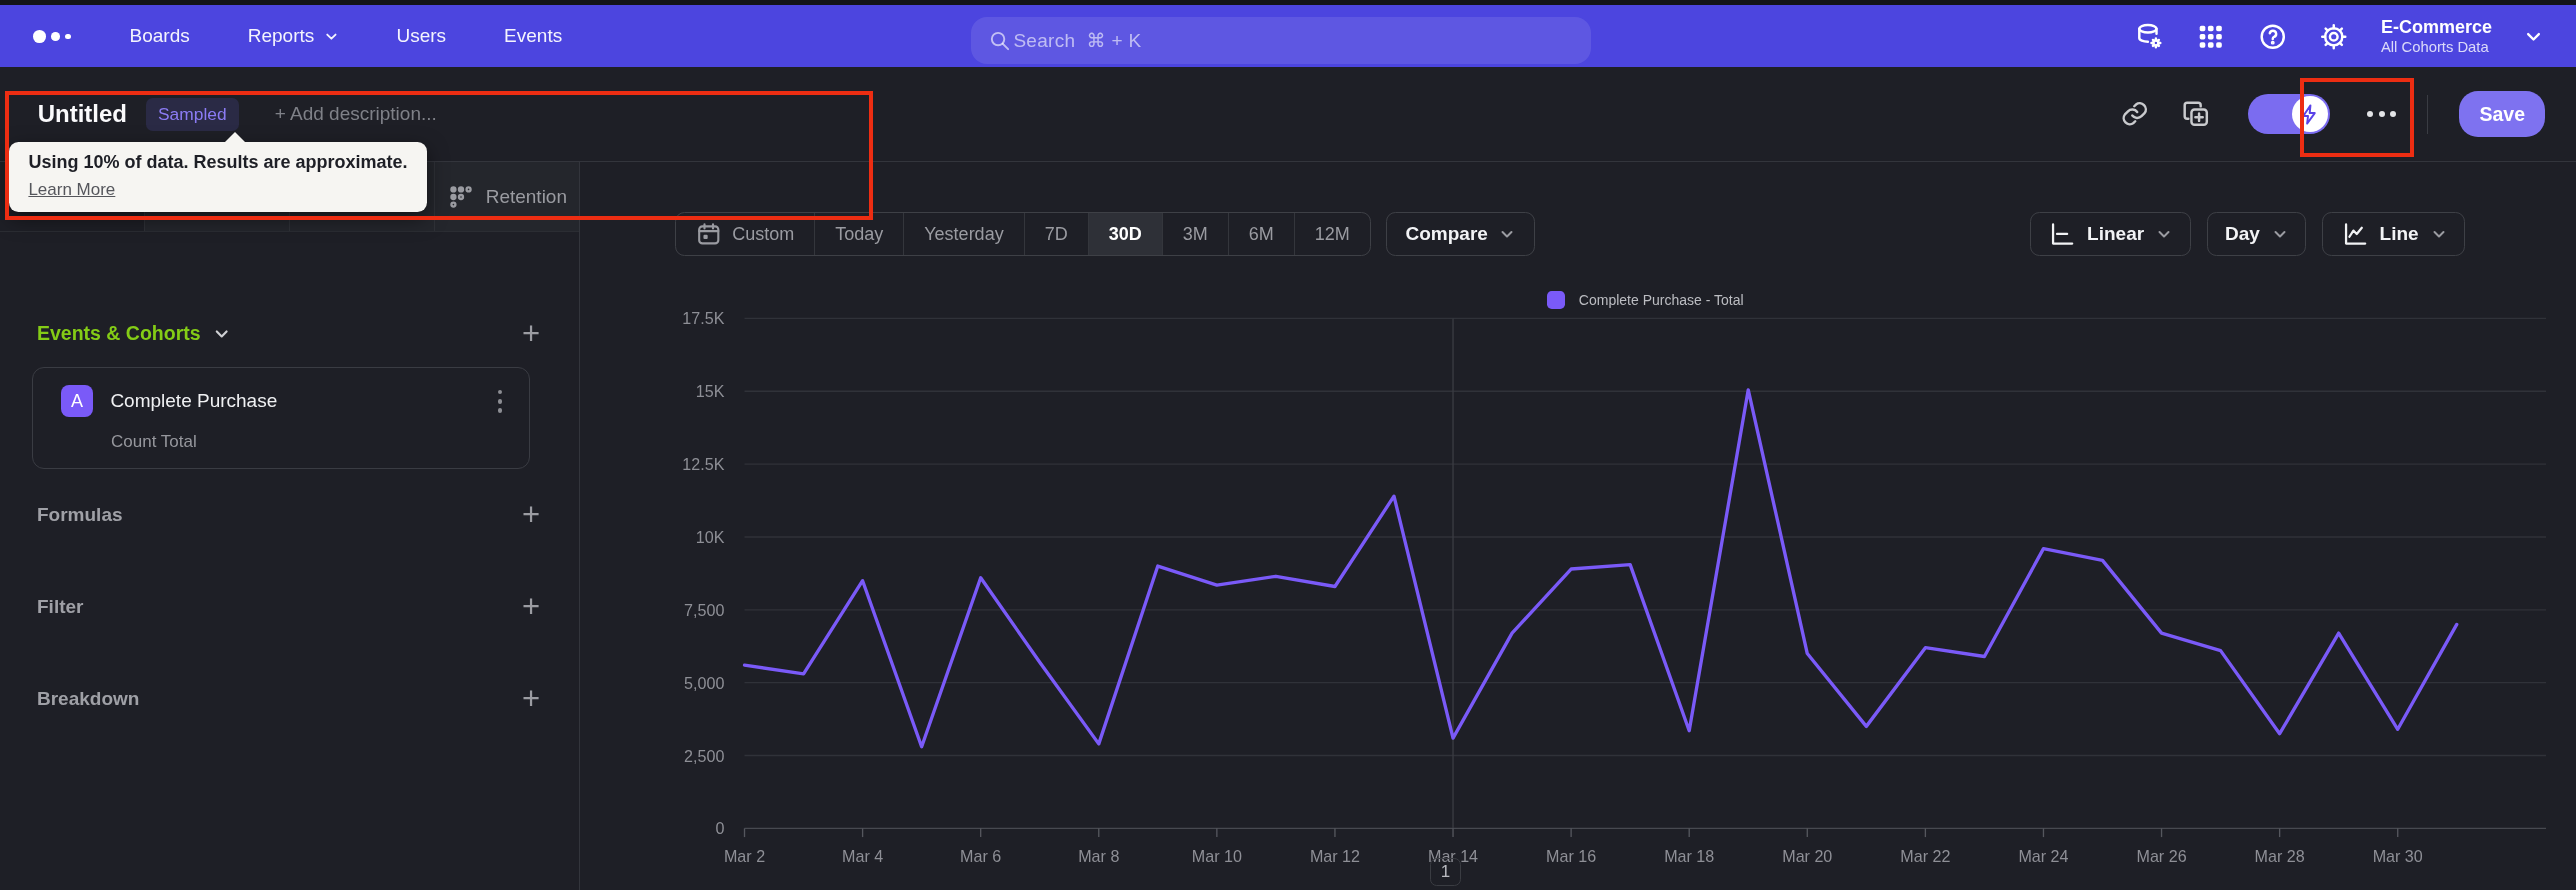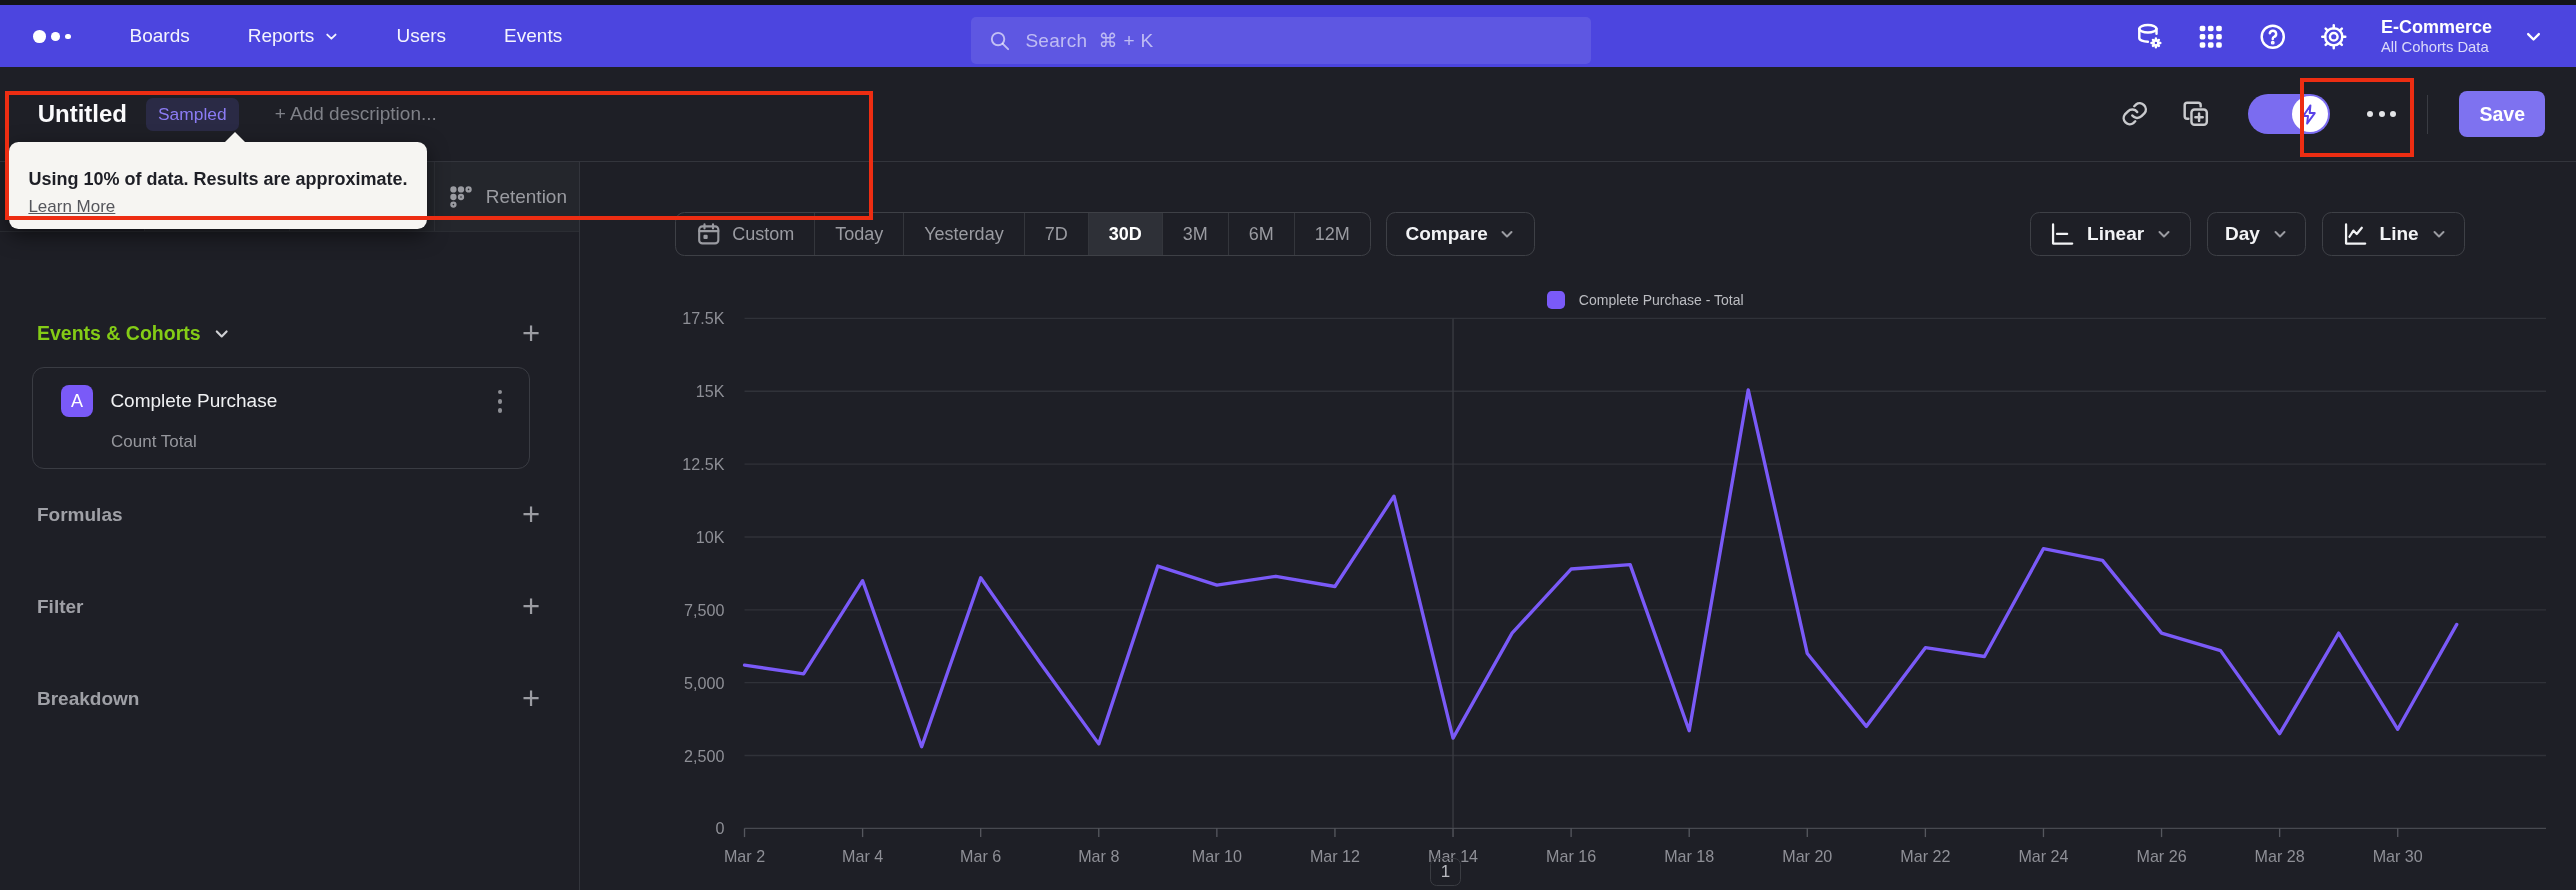--- a/index.html
+++ b/index.html
@@ -13,21 +13,21 @@
   .top-strip{position:absolute;left:0;top:0;width:100%;height:5.4px;background:#131419;}
 
   
   .nav{position:absolute;left:0;top:5.4px;width:100%;height:62px;background:var(--nav-bg);
        display:flex;align-items:center;padding:0 33px;box-sizing:border-box;}
   .brand{display:flex;align-items:center;gap:5.4px;margin-right:59px;}
   .brand i{display:block;border-radius:50%;background:#fff;}
   .b1{width:12.7px;height:12.7px;} .b2{width:8.7px;height:8.7px;} .b3{width:5.4px;height:5.4px;}
   .nav-item{color:rgba(255,255,255,.94);font-size:19px;margin-right:58px;display:flex;align-items:center;gap:9.4px;cursor:pointer;}
   .nav-search{position:absolute;left:971px;top:12px;width:620px;height:47px;background:rgba(255,255,255,.10);
-       border-radius:5px;display:flex;align-items:center;padding:0 17.4px;gap:12px;box-sizing:border-box;color:rgba(255,255,255,.62);}
+       border-radius:16px;display:flex;align-items:center;padding:0 17.4px;gap:0;box-sizing:border-box;color:rgba(255,255,255,.62);}
   .nav-search input{flex:1;background:transparent;border:none;outline:none;color:rgba(255,255,255,.9);font-size:19px;font-family:inherit;}
   .nav-search input::placeholder{color:rgba(255,255,255,.60);letter-spacing:0.3px;}
   .nav-right{margin-left:auto;display:flex;align-items:center;gap:32px;color:#fff;}
   .nav-ic{width:29.5px;height:29.5px;cursor:pointer;}
   .project{display:flex;flex-direction:column;line-height:1.25;cursor:pointer;}
   .project .pname{font-size:18px;font-weight:bold;color:#fff;}
   .project .pscope{font-size:14.8px;color:rgba(255,255,255,.8);}
 
   
   .header{position:absolute;left:0;top:67px;width:100%;height:95px;border-bottom:1.3px solid var(--border);
@@ -36,29 +36,29 @@
   .badge{background:#2a2a45;color:#8b7bf4;font-size:17.4px;padding:6px 12px;border-radius:6.7px;}
   .add-desc{color:#7f8188;font-size:19px;margin-left:36px;cursor:text;}
   .header-right{margin-left:auto;display:flex;align-items:center;gap:31px;color:#c9cacd;}
   .hicon{width:29.5px;height:29.5px;cursor:pointer;}
   .toggle{width:82px;height:40px;border-radius:21.5px;background:#7b6cf0;position:relative;cursor:pointer;margin:0 6.7px;}
   .toggle .knob{position:absolute;right:2px;top:2px;width:36px;height:36px;border-radius:50%;background:#fff;
        display:flex;align-items:center;justify-content:center;color:#5a43e8;}
   .ellipsis{display:flex;gap:5.4px;cursor:pointer;}
   .ellipsis i{width:6px;height:6px;border-radius:50%;background:#e3e4e7;display:block;}
   .vdiv{width:1.3px;height:39px;background:#3a3c43;}
-  .save{background:var(--save-bg);color:#fff;font-size:19.5px;font-weight:bold;padding:11.4px 20px;border-radius:8px;
+  .save{background:var(--save-bg);color:#fff;font-size:19.5px;font-weight:bold;padding:11.4px 20px;border-radius:19px;
        border:none;cursor:pointer;font-family:inherit;}
 
   
   .red-box{position:absolute;border:4.7px solid var(--red);z-index:9;pointer-events:none;box-sizing:border-box;}
   .red-box-title{left:5.4px;top:91px;width:868px;height:129px;}
   .red-box-toggle{left:2300px;top:78px;width:114px;height:79px;border-width:4px;}
   .tooltip{position:absolute;left:9.4px;top:142px;z-index:8;background:#f6f5f2;color:#1e1f26;border-radius:9.4px;
-       padding:27px 19px 12px 19px;box-shadow:0 6.7px 20px rgba(0,0,0,.5);white-space:nowrap;}
+       padding:10px 19px 12px 19px;box-shadow:0 6.7px 20px rgba(0,0,0,.5);white-space:nowrap;}
   .tooltip::before{content:"";position:absolute;top:-10px;left:216px;border:10.7px solid transparent;
        border-bottom:10.7px solid #f6f5f2;border-top:none;}
   .tooltip .tline{font-size:18px;font-weight:bold;}
   .tooltip .tlink{display:inline-block;margin-top:6.7px;font-size:17px;color:#55565c;text-decoration:underline;cursor:pointer;}
 
   
   .sidebar{position:absolute;left:0;top:162px;width:580px;height:728px;border-right:1.3px solid var(--border);box-sizing:border-box;}
   .tab-row{display:flex;height:69px;background:#24262c;border-bottom:1.3px solid #2b2d33;}
   .tab{flex:1;display:flex;align-items:center;justify-content:center;gap:10.7px;font-size:19px;color:#9a9ba1;
        border-left:1.3px solid #2f3137;cursor:pointer;}

